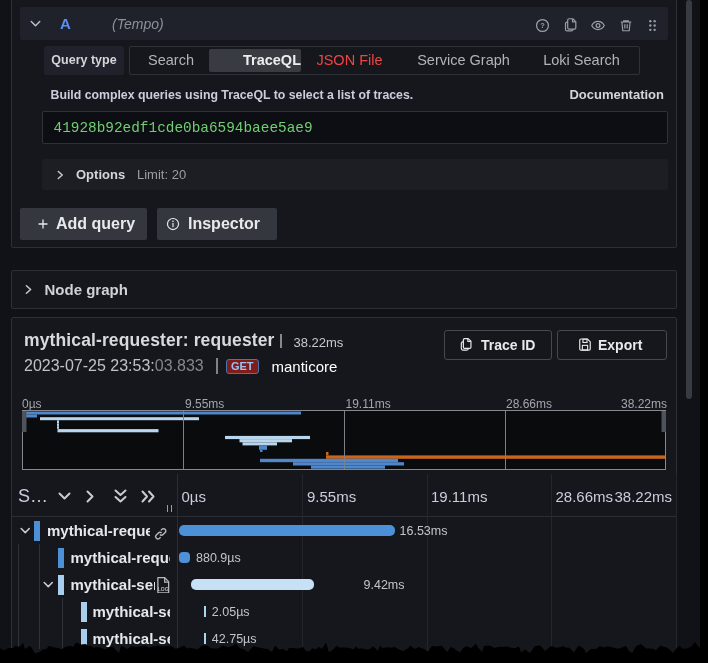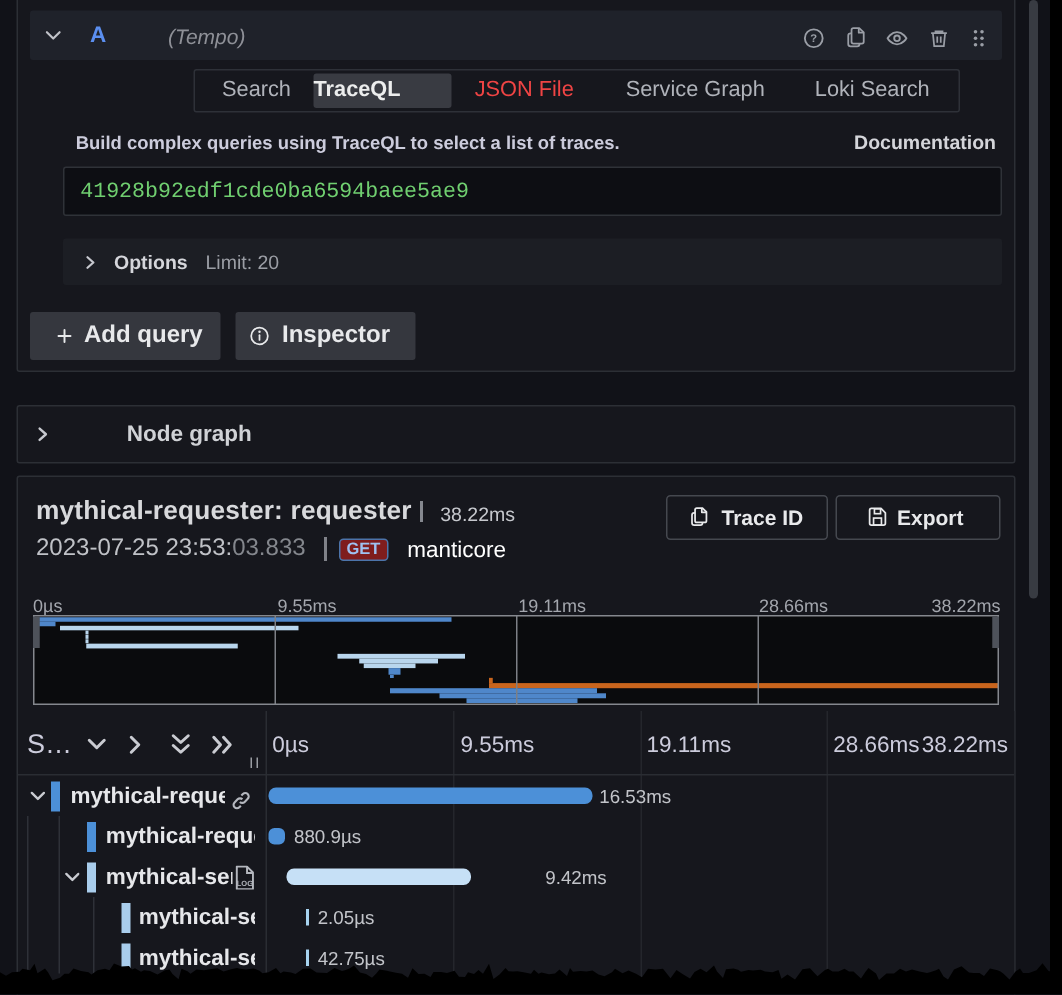--- a/index.html
+++ b/index.html
@@ -41,24 +41,25 @@
     </svg>
   <svg class="abs" style="left:646px;top:19px" width="13" height="13" viewBox="0 0 24 24" fill="#9a9ea6">
       <circle cx="8" cy="4" r="2.2"></circle>
       <circle cx="16" cy="4" r="2.2"></circle>
       <circle cx="8" cy="12" r="2.2"></circle>
       <circle cx="16" cy="12" r="2.2"></circle>
       <circle cx="8" cy="20" r="2.2"></circle>
       <circle cx="16" cy="20" r="2.2"></circle>
     </svg>
 
+  <div class="abs" style="left:44px;top:46px;width:80px;height:29px;background:#1f222a;border-radius:2px;color:#d5d6db;font-size:12.5px;font-weight:700;text-align:center;line-height:29px;">Query type</div>
   <div class="abs" style="left:128.5px;top:45.5px;width:511px;height:29px;border:1px solid #2e3138;border-radius:2px;box-sizing:border-box;"></div>
   <div class="abs" style="left:209px;top:48.5px;width:92px;height:23.5px;background:#393b42;border-radius:2px;"></div>
   <div class="txt" style="left:128.5px;top:51.5px;width:85px;text-align:center;font-size:14.5px;color:#b0b3ba;">Search</div>
-  <div class="txt" style="left:209px;top:51.5px;width:92px;text-align:left;font-size:14.5px;font-weight:600;color:#eceded;">TraceQL</div>
+  <div class="txt" style="left:209px;top:51.5px;width:92px;text-align:right;font-size:14.5px;font-weight:600;color:#eceded;">TraceQL</div>
   <div class="txt" style="left:301px;top:51.5px;width:97px;text-align:center;font-size:14.5px;color:#ef4444;">JSON File</div>
   <div class="txt" style="left:397px;top:51.5px;width:133px;text-align:center;font-size:14.5px;color:#b0b3ba;">Service Graph</div>
   <div class="txt" style="left:527px;top:51.5px;width:109px;text-align:center;font-size:14.5px;color:#b0b3ba;">Loki Search</div>
 
   <div class="txt" style="left:50.5px;top:87.5px;font-size:12.3px;font-weight:600;color:#ccccdc;">Build complex queries using TraceQL to select a list of traces.</div>
   <div class="txt" style="right:44px;top:87px;font-size:13px;font-weight:600;color:#d4d5da;">Documentation</div>
 
   <div class="abs" style="left:41.5px;top:110.5px;width:626.5px;height:33px;background:#0d0e13;border:1px solid #2f3238;border-radius:2px;box-sizing:border-box;"></div>
   <div class="txt" style="left:53.5px;top:119.5px;font-family:'Liberation Mono',monospace;font-size:14.4px;color:#70cf70;">41928b92edf1cde0ba6594baee5ae9</div>
 
@@ -79,21 +80,21 @@
       <circle cx="12" cy="12" r="9.5"></circle>
       <path d="M12 11v5.5" stroke-linecap="round"></path>
       <circle cx="12" cy="7.2" r="1.4" fill="#e8e9eb" stroke="none"></circle>
     </svg>
   <div class="txt" style="left:188px;top:215px;font-size:16px;font-weight:600;color:#e8e9eb;">Inspector</div>
 
   <div class="panel" style="left:11px;top:269.5px;width:666px;height:39px;"></div>
   <svg class="abs" style="left:25px;top:284px" width="7.5" height="11" viewBox="0 0 8 11">
       <path d="M1.5 1.5l4.5 4-4.5 4" fill="none" stroke="#c6c8ce" stroke-width="1.7" stroke-linecap="round" stroke-linejoin="round"></path>
     </svg>
-  <div class="txt" style="left:44.5px;top:281px;font-size:15px;font-weight:600;color:#d0d2d6;margin-left:40px;">Node graph</div>
+  <div class="txt" style="left:44.5px;top:281px;font-size:15px;font-weight:600;color:#d0d2d6;">Node graph</div>
 
   <div class="panel" style="left:11px;top:317px;width:666px;height:360px;"></div>
 
   <div class="txt" style="left:24px;top:330px;font-size:17.5px;font-weight:600;letter-spacing:0.12px;color:#d8d9dc;">mythical-requester: requester</div>
   <div class="abs" style="left:279.8px;top:334px;width:2px;height:14px;background:#85888f;"></div>
   <div class="txt" style="left:293.5px;top:334.5px;font-size:13px;color:#c6c8cd;">38.22ms</div>
 
   <div class="txt" style="left:24px;top:357px;font-size:16px;color:#c0c2c7;">2023-07-25 23:53:<span style="color:#84878d;margin-top:11px;">03.833</span></div>
   <div class="abs" style="left:215.5px;top:358px;width:2px;height:15.5px;background:#808289;"></div>
   <div class="abs" style="left:226px;top:358.5px;width:32.5px;height:15px;background:#7f1d1d;border:1px solid #4c74aa;border-radius:3px;box-sizing:border-box;color:#9fc2f1;font-size:11px;font-weight:700;text-align:center;line-height:13.5px;">GET</div>

